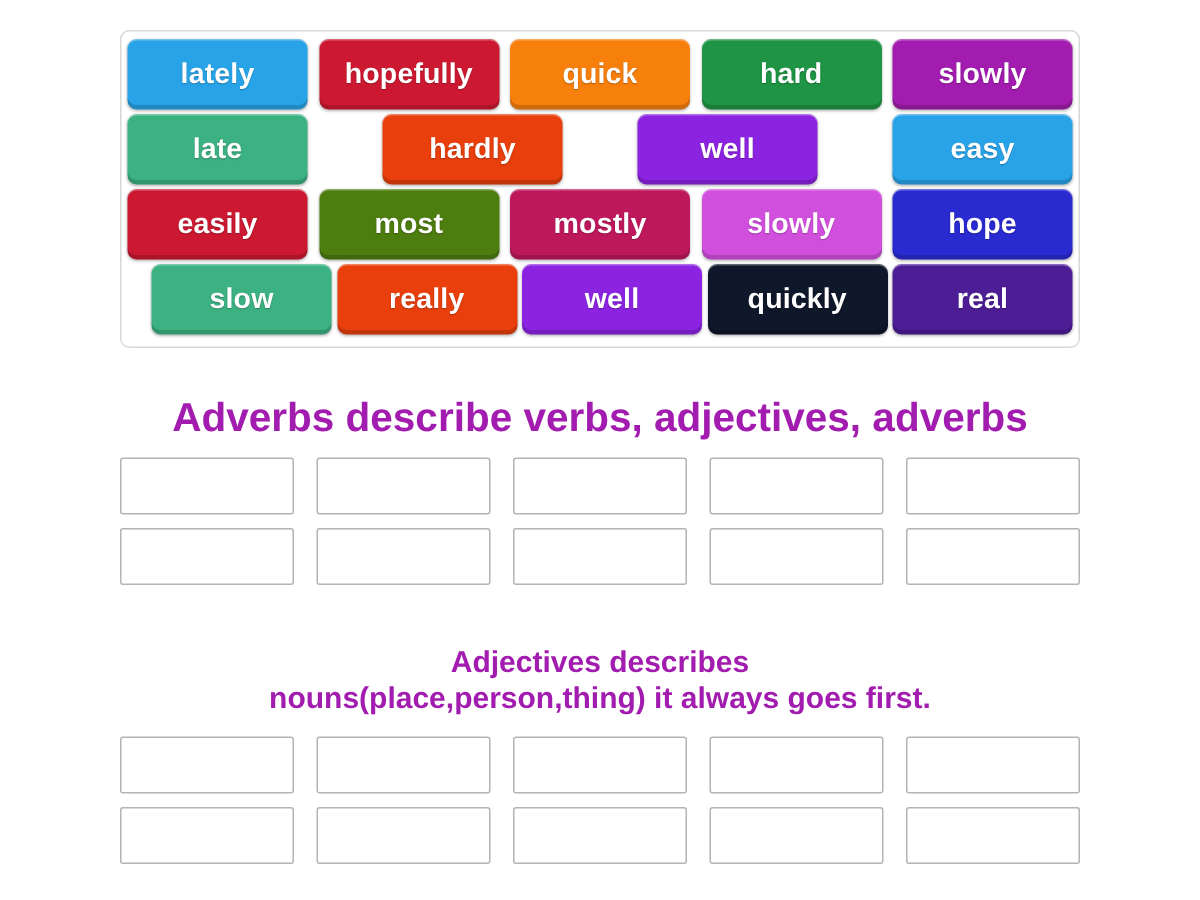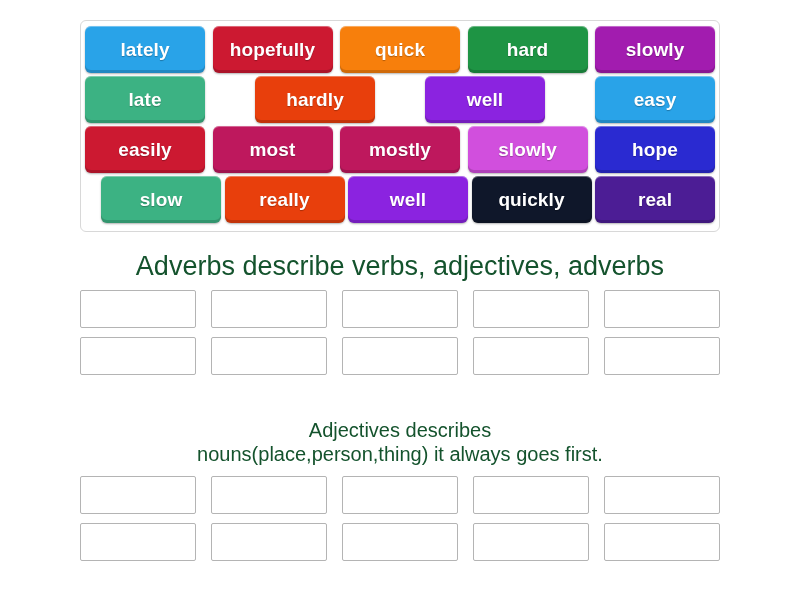--- a/index.html
+++ b/index.html
@@ -66,25 +66,25 @@
   .group {
     position: absolute;
     left: 80px;
     width: 640px;
   }
   #group-0 { top: 252px; }
   #group-1 { top: 418px; }
 
   .group-title {
     text-align: center;
-    color: #14532d;
+    color: #a21caf;
     font-size: 27px;
-    font-weight: normal;
+    font-weight: bold;
     line-height: 1.07;
-    margin: 0;
+    margin: 12px;
     padding: 0;
   }
   .group-title.small {
     font-size: 20px;
     line-height: 1.22;
   }
 
   .slot-row {
     display: flex;
     justify-content: space-between;
@@ -113,21 +113,21 @@
         <div class="tile" style="background: #a21caf;">slowly</div>
       </div>
       <div class="tile-row">
         <div class="tile" style="background: rgb(60, 178, 131);">late</div>
         <div class="tile" style="background: rgb(232, 63, 12);">hardly</div>
         <div class="tile" style="background: rgb(139, 35, 224);">well</div>
         <div class="tile" style="background: rgb(41, 163, 232);">easy</div>
       </div>
       <div class="tile-row">
         <div class="tile" style="background: rgb(204, 25, 49);">easily</div>
-        <div class="tile" style="background: #be185d;">most</div>
+        <div class="tile" style="background: #4d7c0f;">most</div>
         <div class="tile" style="background: #be185d;">mostly</div>
         <div class="tile" style="background: rgb(209, 79, 221);">slowly</div>
         <div class="tile" style="background: rgb(42, 42, 209);">hope</div>
       </div>
       <div class="tile-row">
         <div class="tile" style="background: rgb(60, 178, 131);">slow</div>
         <div class="tile" style="background: rgb(232, 63, 12);">really</div>
         <div class="tile" style="background: rgb(139, 35, 224);">well</div>
         <div class="tile" style="background: #0f172a;">quickly</div>
         <div class="tile" style="background: #4c1d95;">real</div>

